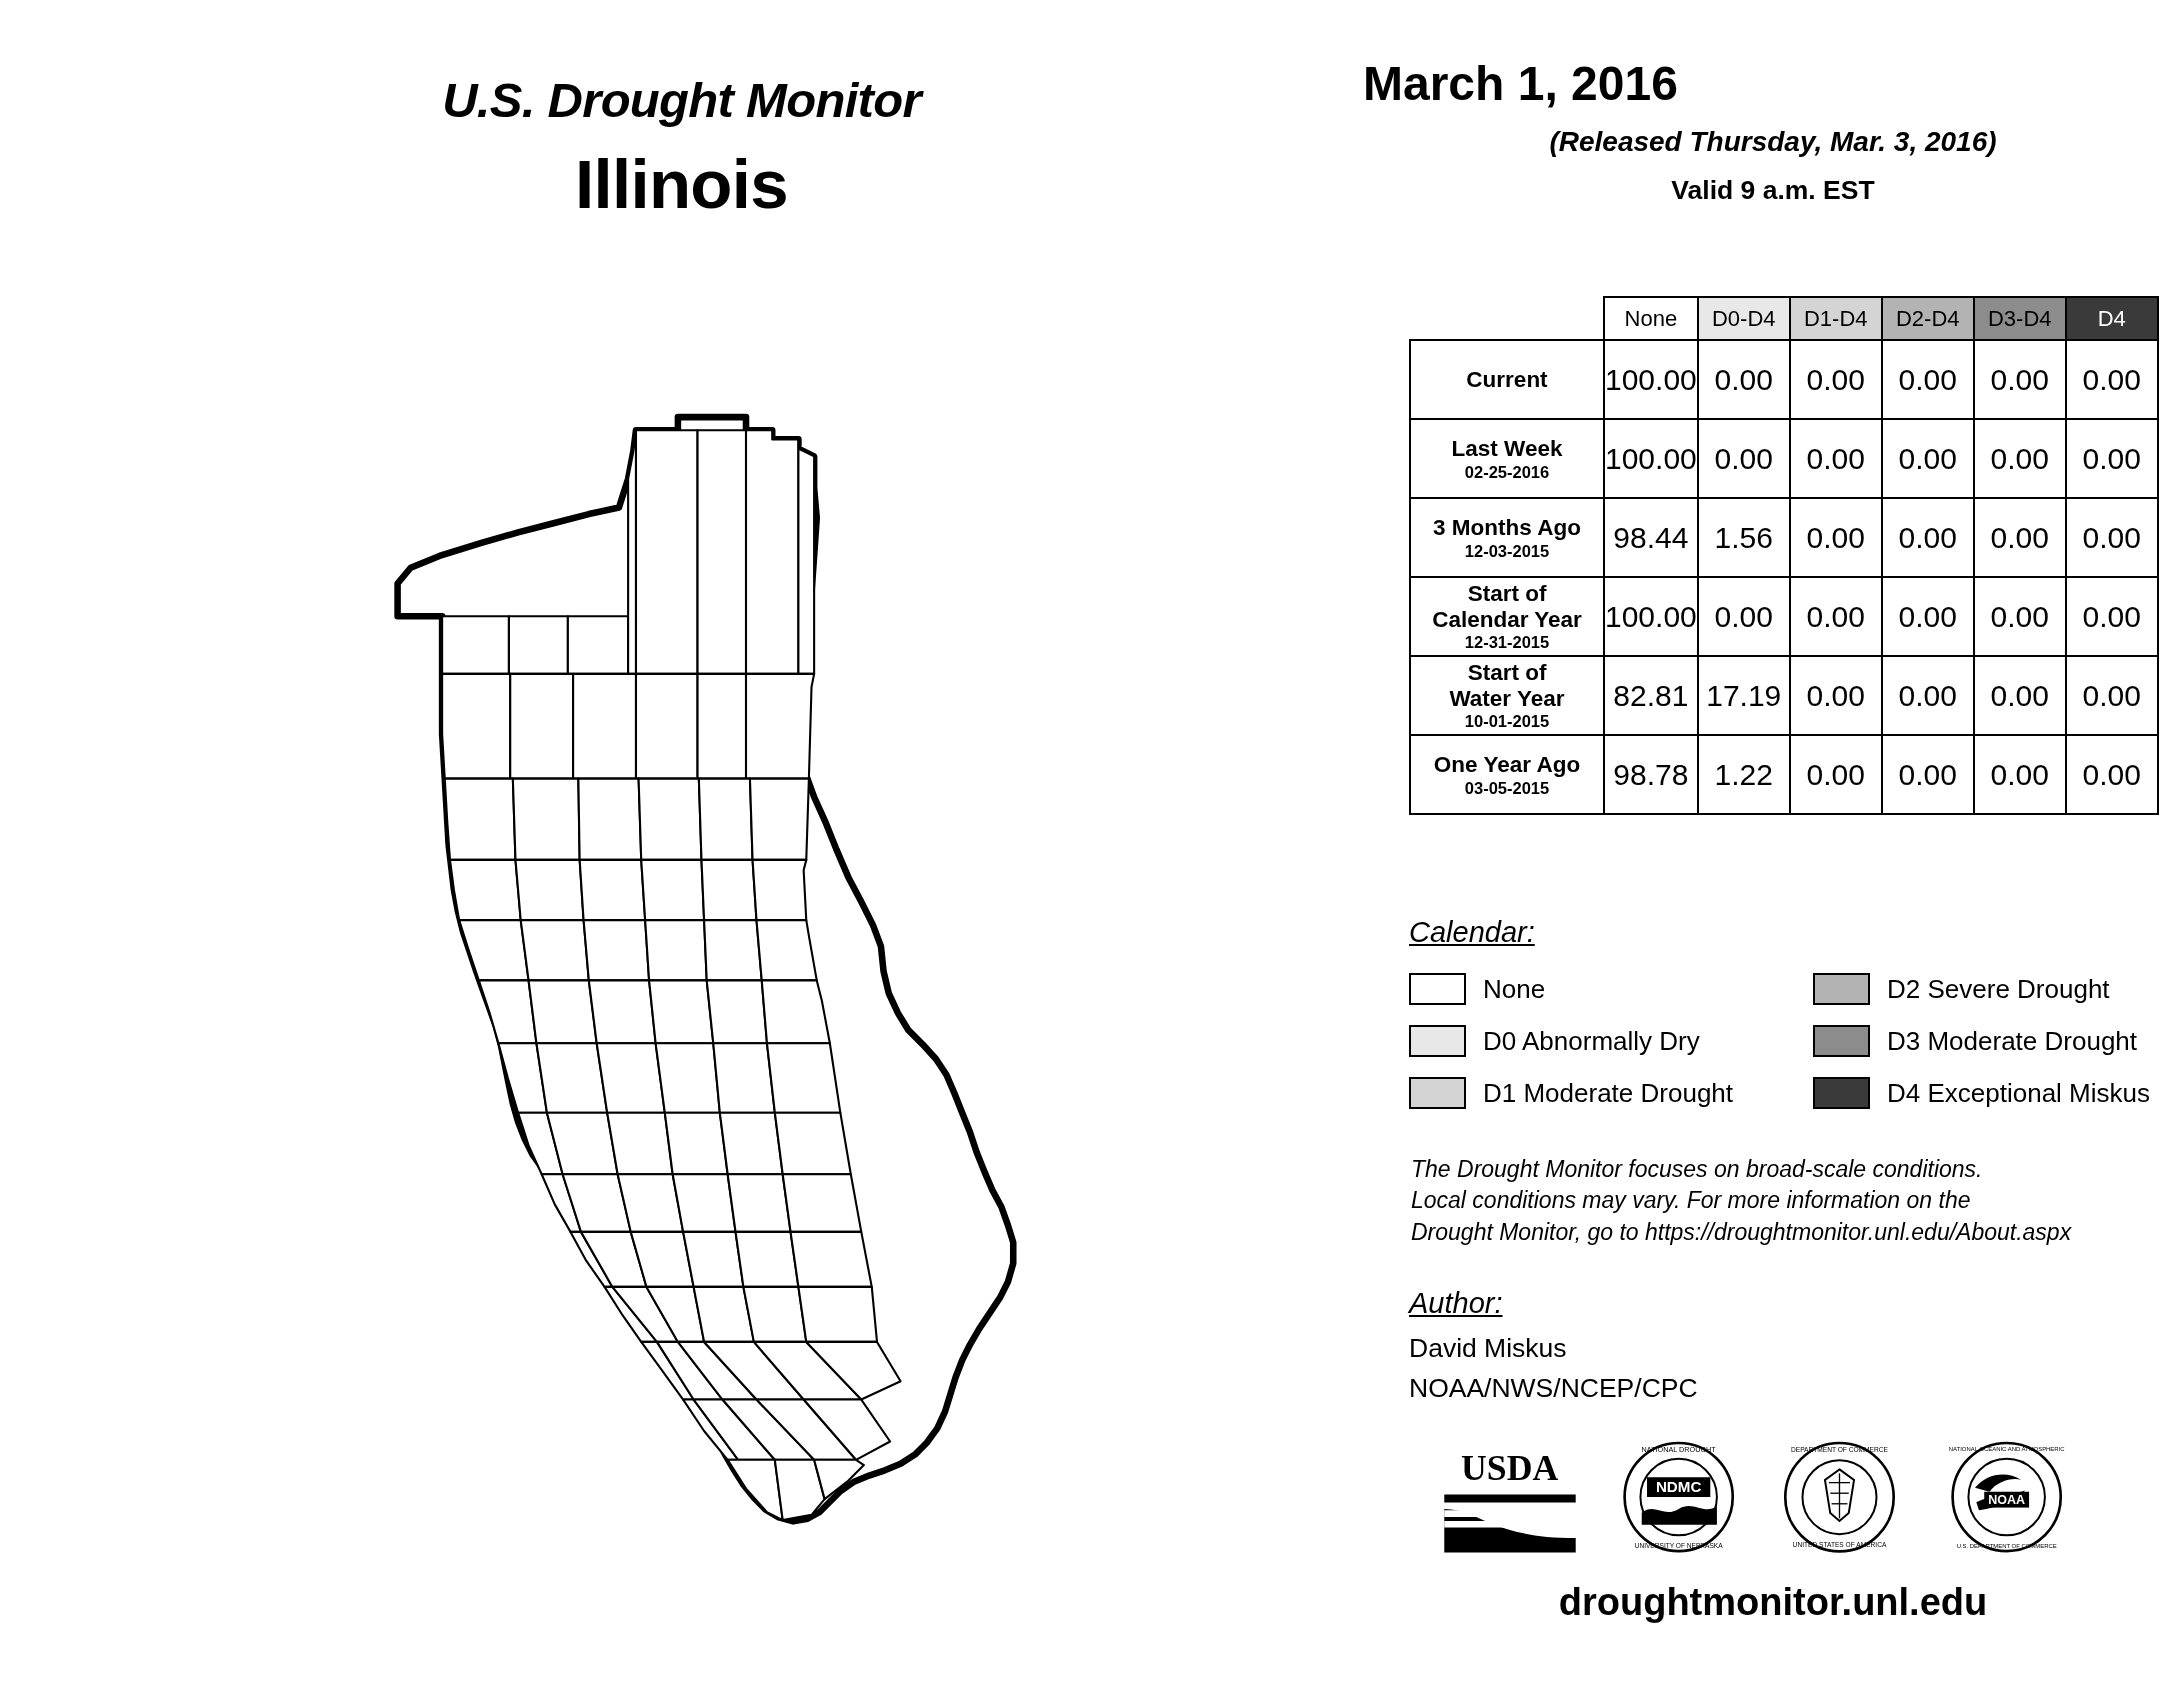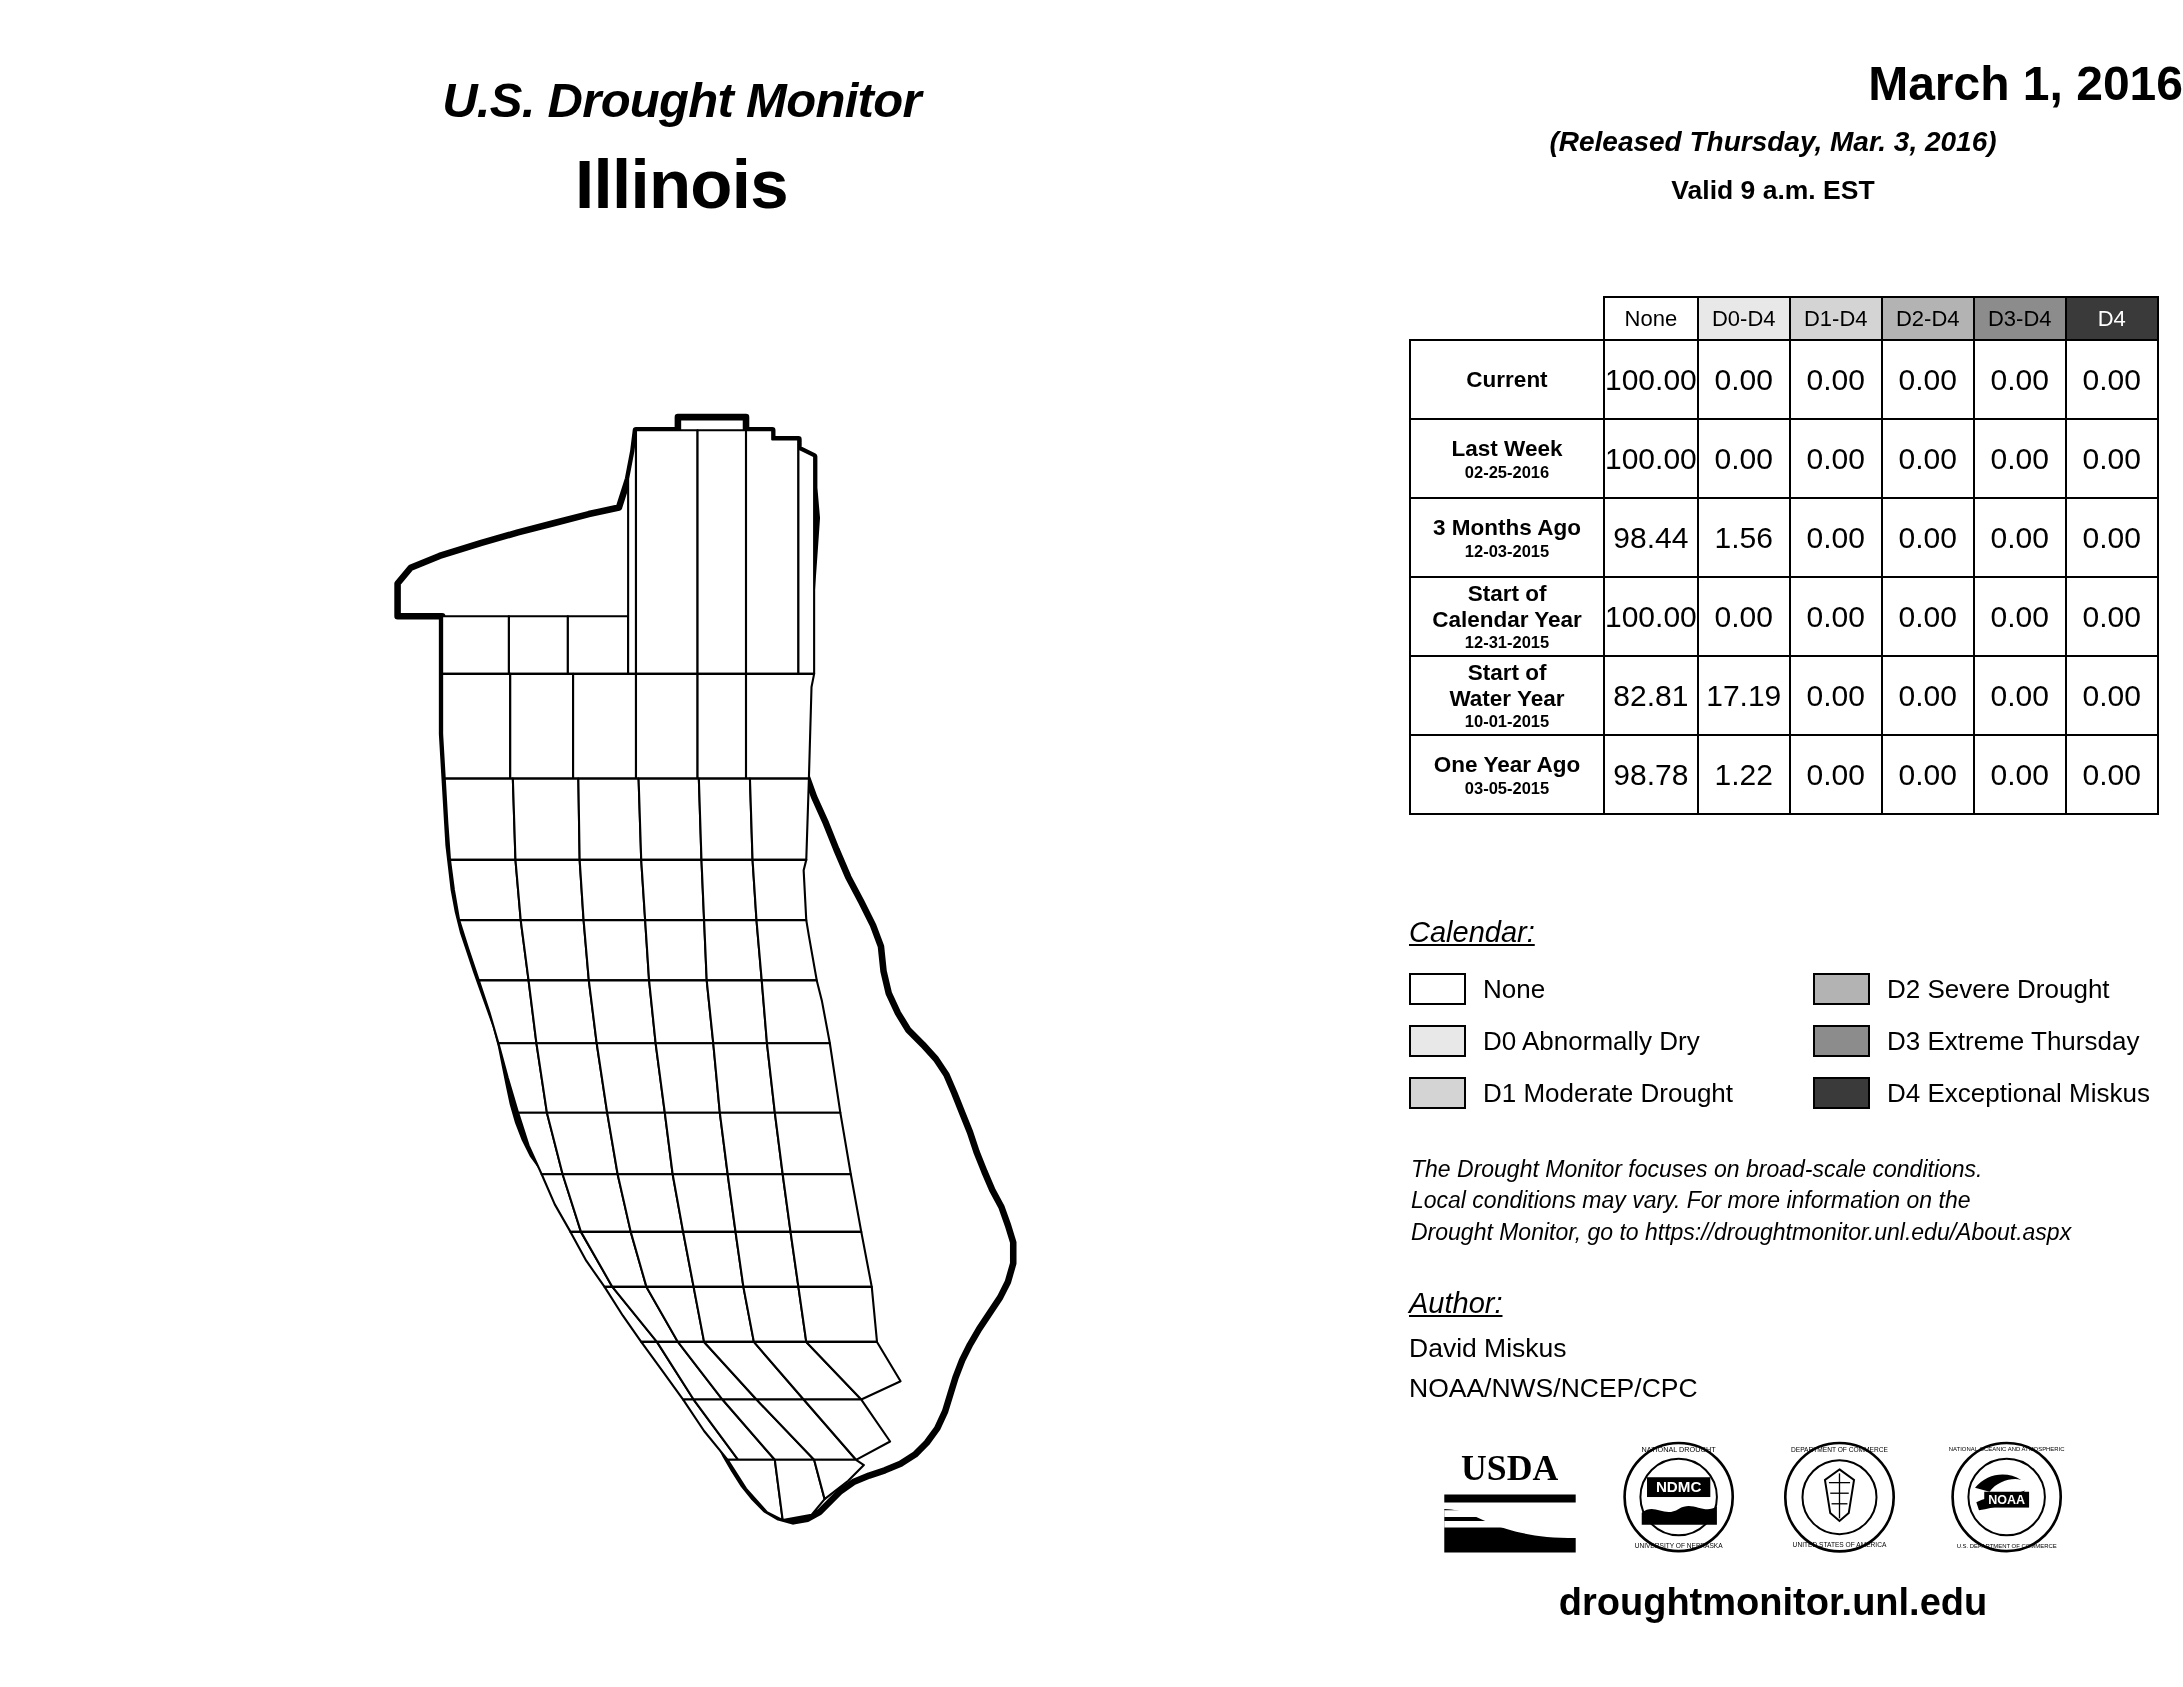--- a/index.html
+++ b/index.html
@@ -70,21 +70,21 @@
     left: 1363px;
     top: 0;
     width: 820px;
     height: 1687px;
   }
   .date-main {
     position: absolute;
     left: 0;
     top: 56px;
     width: 820px;
-    text-align: right;
+    text-align: left;
     font-size: 48px;
     font-weight: bold;
   }
   .date-released {
     position: absolute;
     left: 0;
     top: 126px;
     width: 820px;
     text-align: center;
     font-size: 28px;
@@ -503,21 +503,21 @@
           <span class="legend-label">D1 Moderate Drought</span>
         </div>
       </div>
       <div class="legend-col c2">
         <div class="legend-item">
           <span class="swatch" style="background:#b3b3b3"></span>
           <span class="legend-label">D2 Severe Drought</span>
         </div>
         <div class="legend-item">
           <span class="swatch" style="background:#8c8c8c"></span>
-          <span class="legend-label">D3 Extreme Thursday</span>
+          <span class="legend-label">D3 Moderate Drought</span>
         </div>
         <div class="legend-item">
           <span class="swatch" style="background:#3a3a3a"></span>
           <span class="legend-label">D4 Exceptional Miskus</span>
         </div>
       </div>
     </div>
 
     <div class="disclaimer">
       <div>The Drought Monitor focuses on broad-scale conditions.</div>

